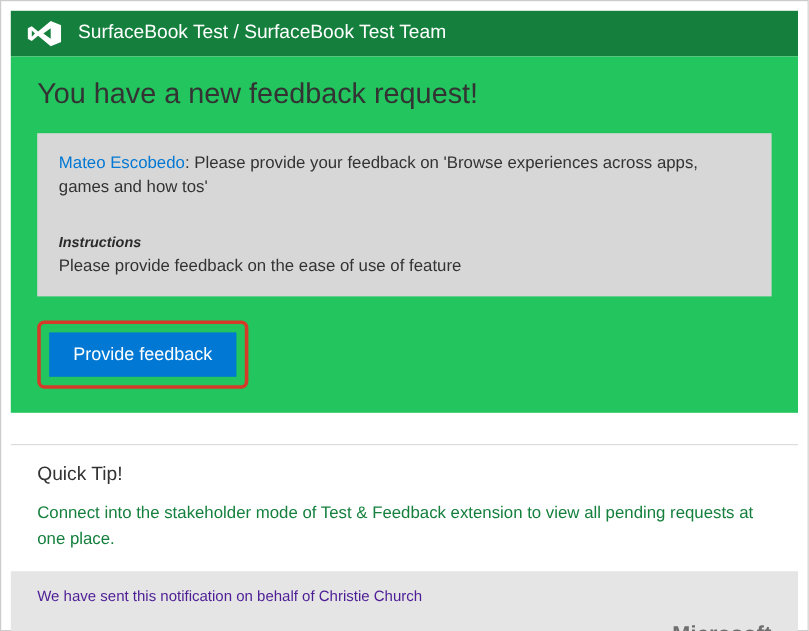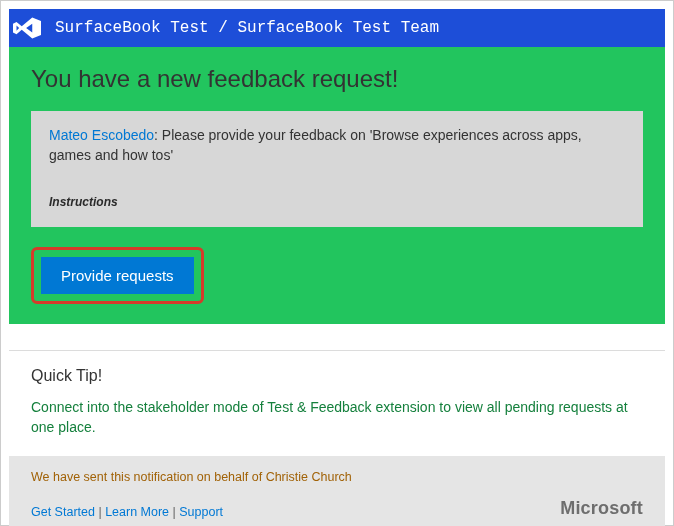--- a/index.html
+++ b/index.html
@@ -13,27 +13,26 @@
   .outer {
     border: 1px solid #cccccc;
     width: 674px;
     height: 526px;
     padding: 8px;
     background: #ffffff;
     display: flex;
     flex-direction: column;
   }
   .header {
-    background: #1d4ed8;
+    background: #15803d;
     color: #ffffff;
-    padding: 8px 4px;
+    padding: 8px 14px;
     display: flex;
     align-items: center;
     gap: 14px;
-    font-family: Liberation Mono, monospace;
   }
   .header svg { width: 28px; height: 22px; flex-shrink: 0; }
   .header-title { font-size: 16px; font-weight: 400; }
   .main {
     padding: 18px 22px 20px 22px;
     background: #22c55e;
   }
   .page-title {
     font-size: 24px;
     font-weight: 300;
@@ -91,21 +90,21 @@
     color: #15803d;
     line-height: 1.45;
   }
   .footer {
     background: #e5e5e5;
     padding: 14px 22px 16px 22px;
     margin-top: auto;
   }
   .footer-sent {
     font-size: 12.5px;
-    color: #a16207;
+    color: #4c1d95;
     margin-bottom: 14px;
   }
   .footer-row {
     display: flex;
     justify-content: space-between;
     align-items: flex-end;
   }
   .footer-links {
     font-size: 12.5px;
     color: #666666;
@@ -135,24 +134,25 @@
   </div>
 
   <div class="main">
     <h1 class="page-title">You have a new feedback request!</h1>
 
     <div class="request-box">
       <div>
         <a class="requester-link">Mateo Escobedo</a><span>: Please provide your feedback on 'Browse experiences across  apps, games and how tos'</span>
       </div>
       <div class="instr-heading">Instructions</div>
+      <div class="instr-text">Please provide feedback on the ease of use of feature</div>
     </div>
 
     <span class="cta-wrap">
-      <button class="cta-btn">Provide requests</button>
+      <button class="cta-btn">Provide feedback</button>
     </span>
   </div>
 
   <hr class="divider">
 
   <div class="tip">
     <h2 class="tip-title">Quick Tip!</h2>
     <p class="tip-body">Connect into the stakeholder mode of Test &amp; Feedback extension to view all pending requests at one place.</p>
   </div>
 

